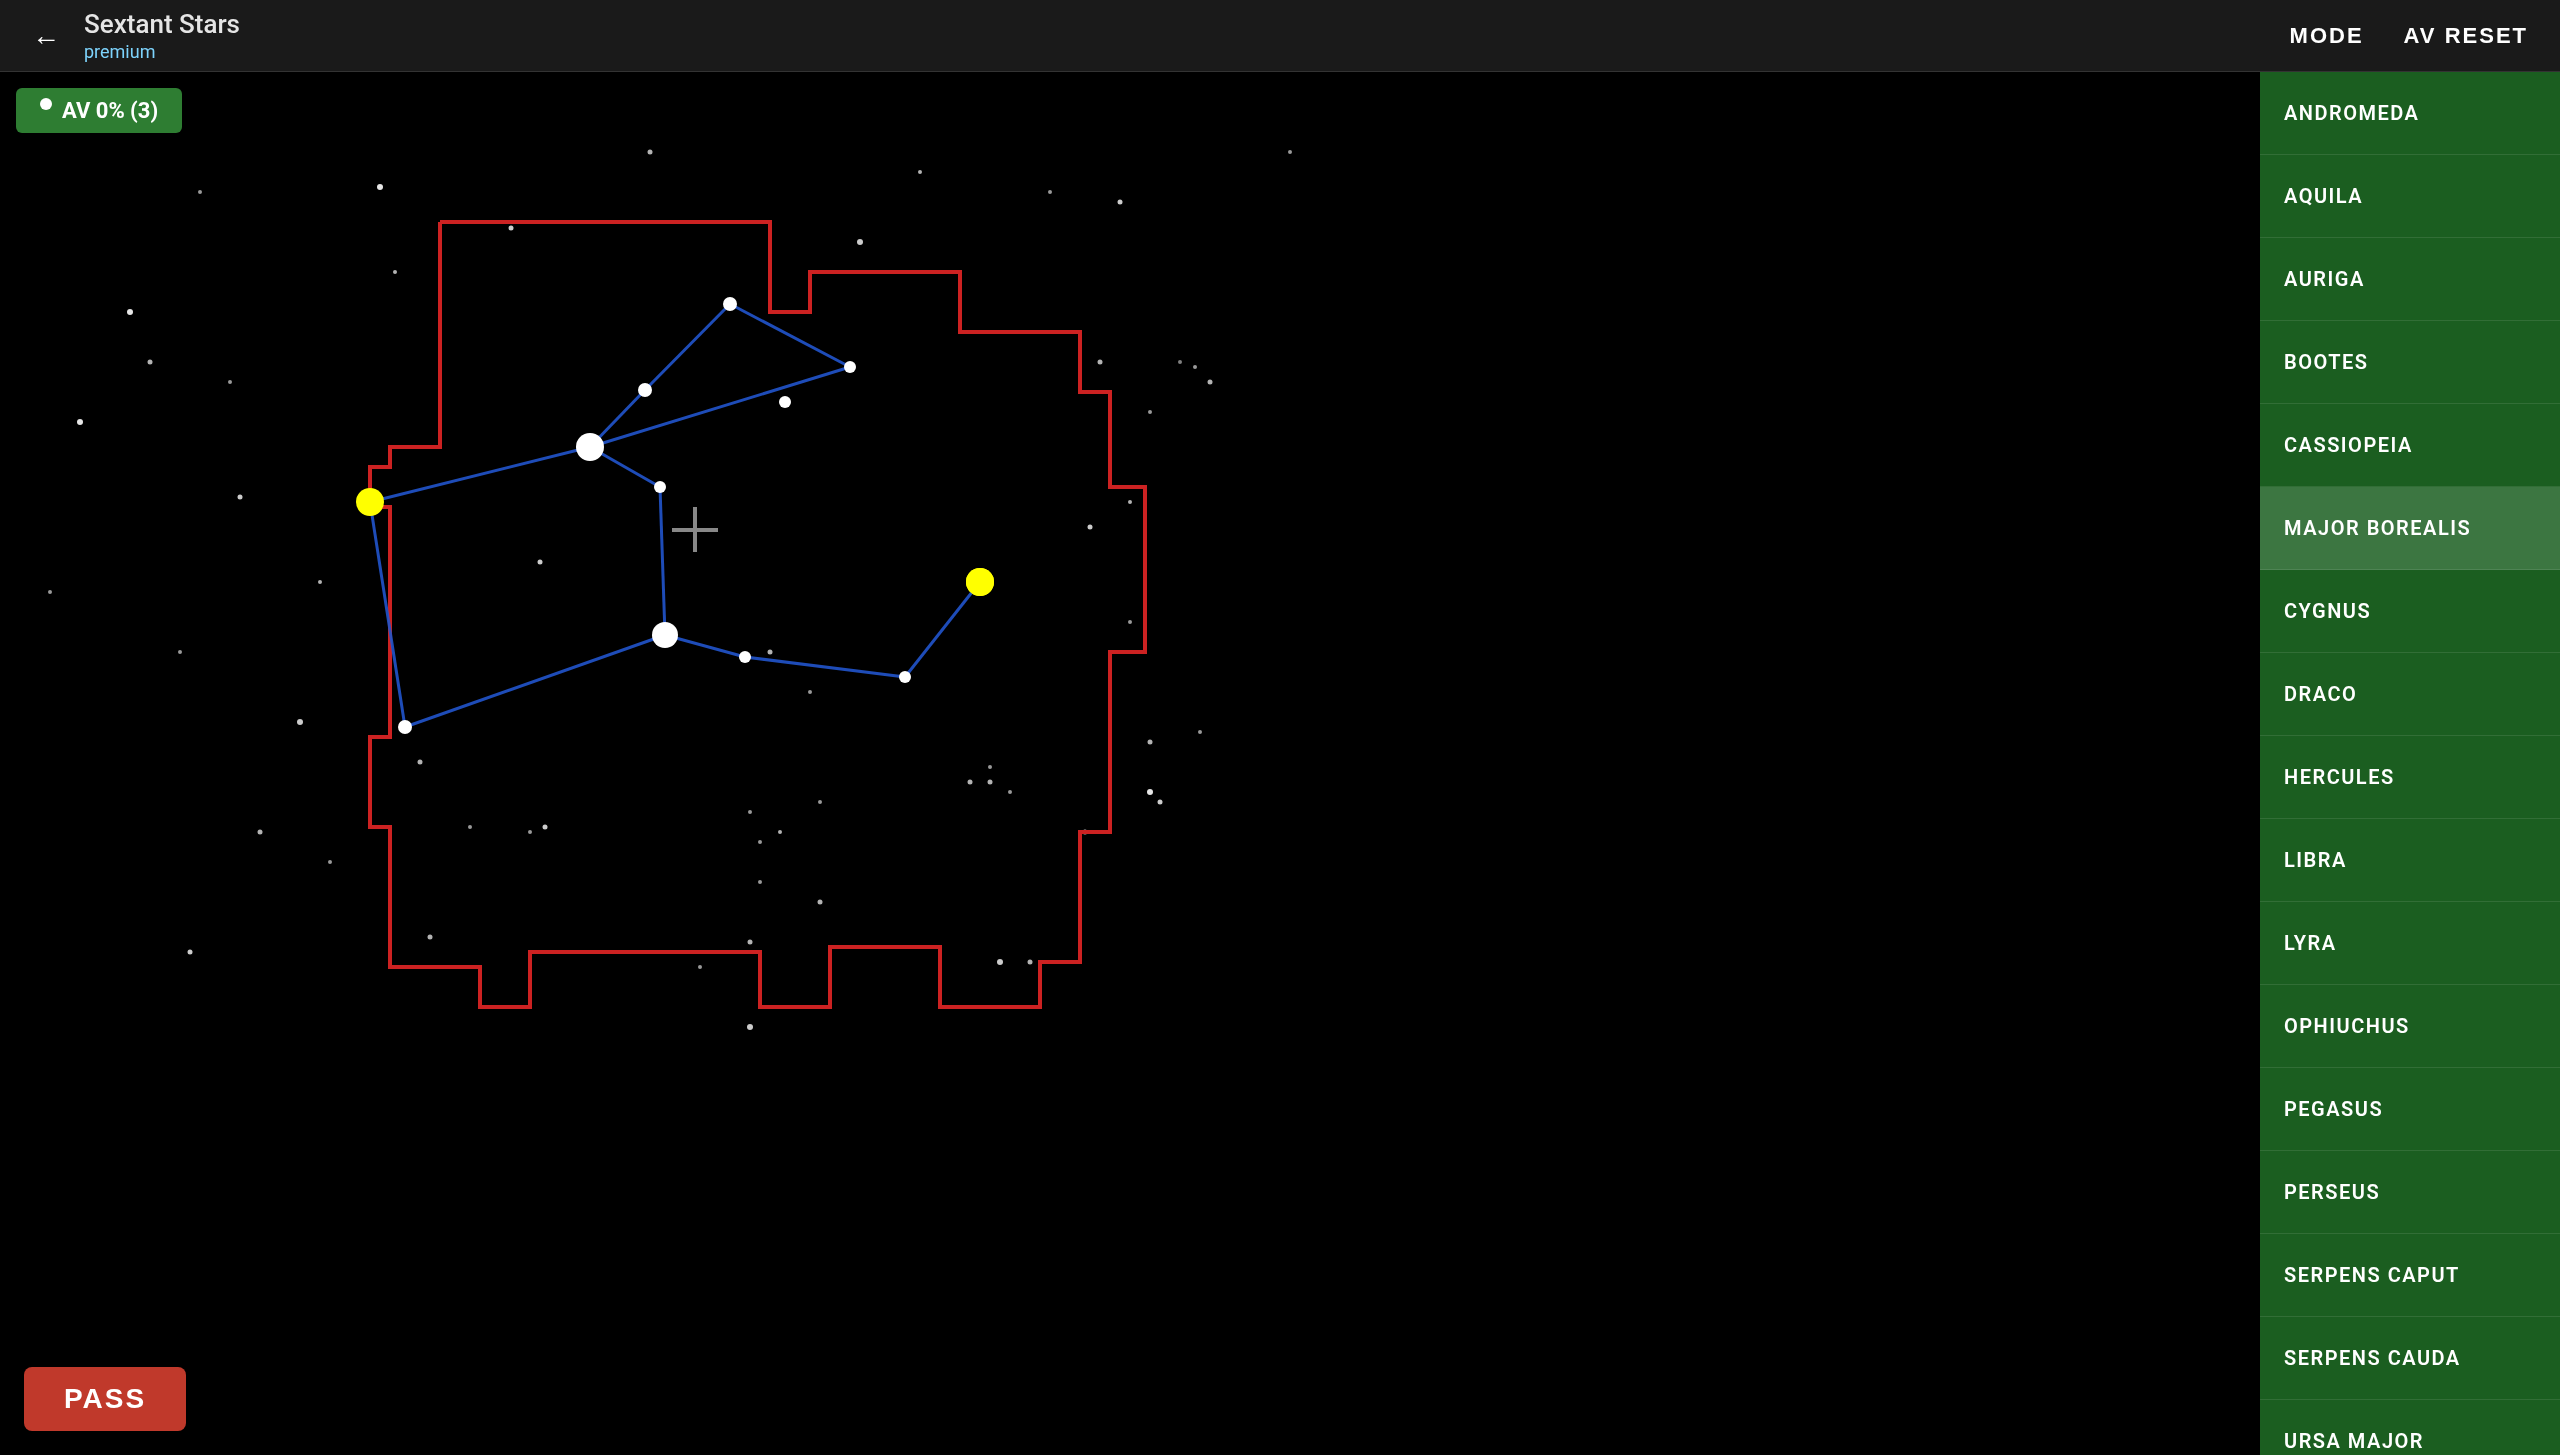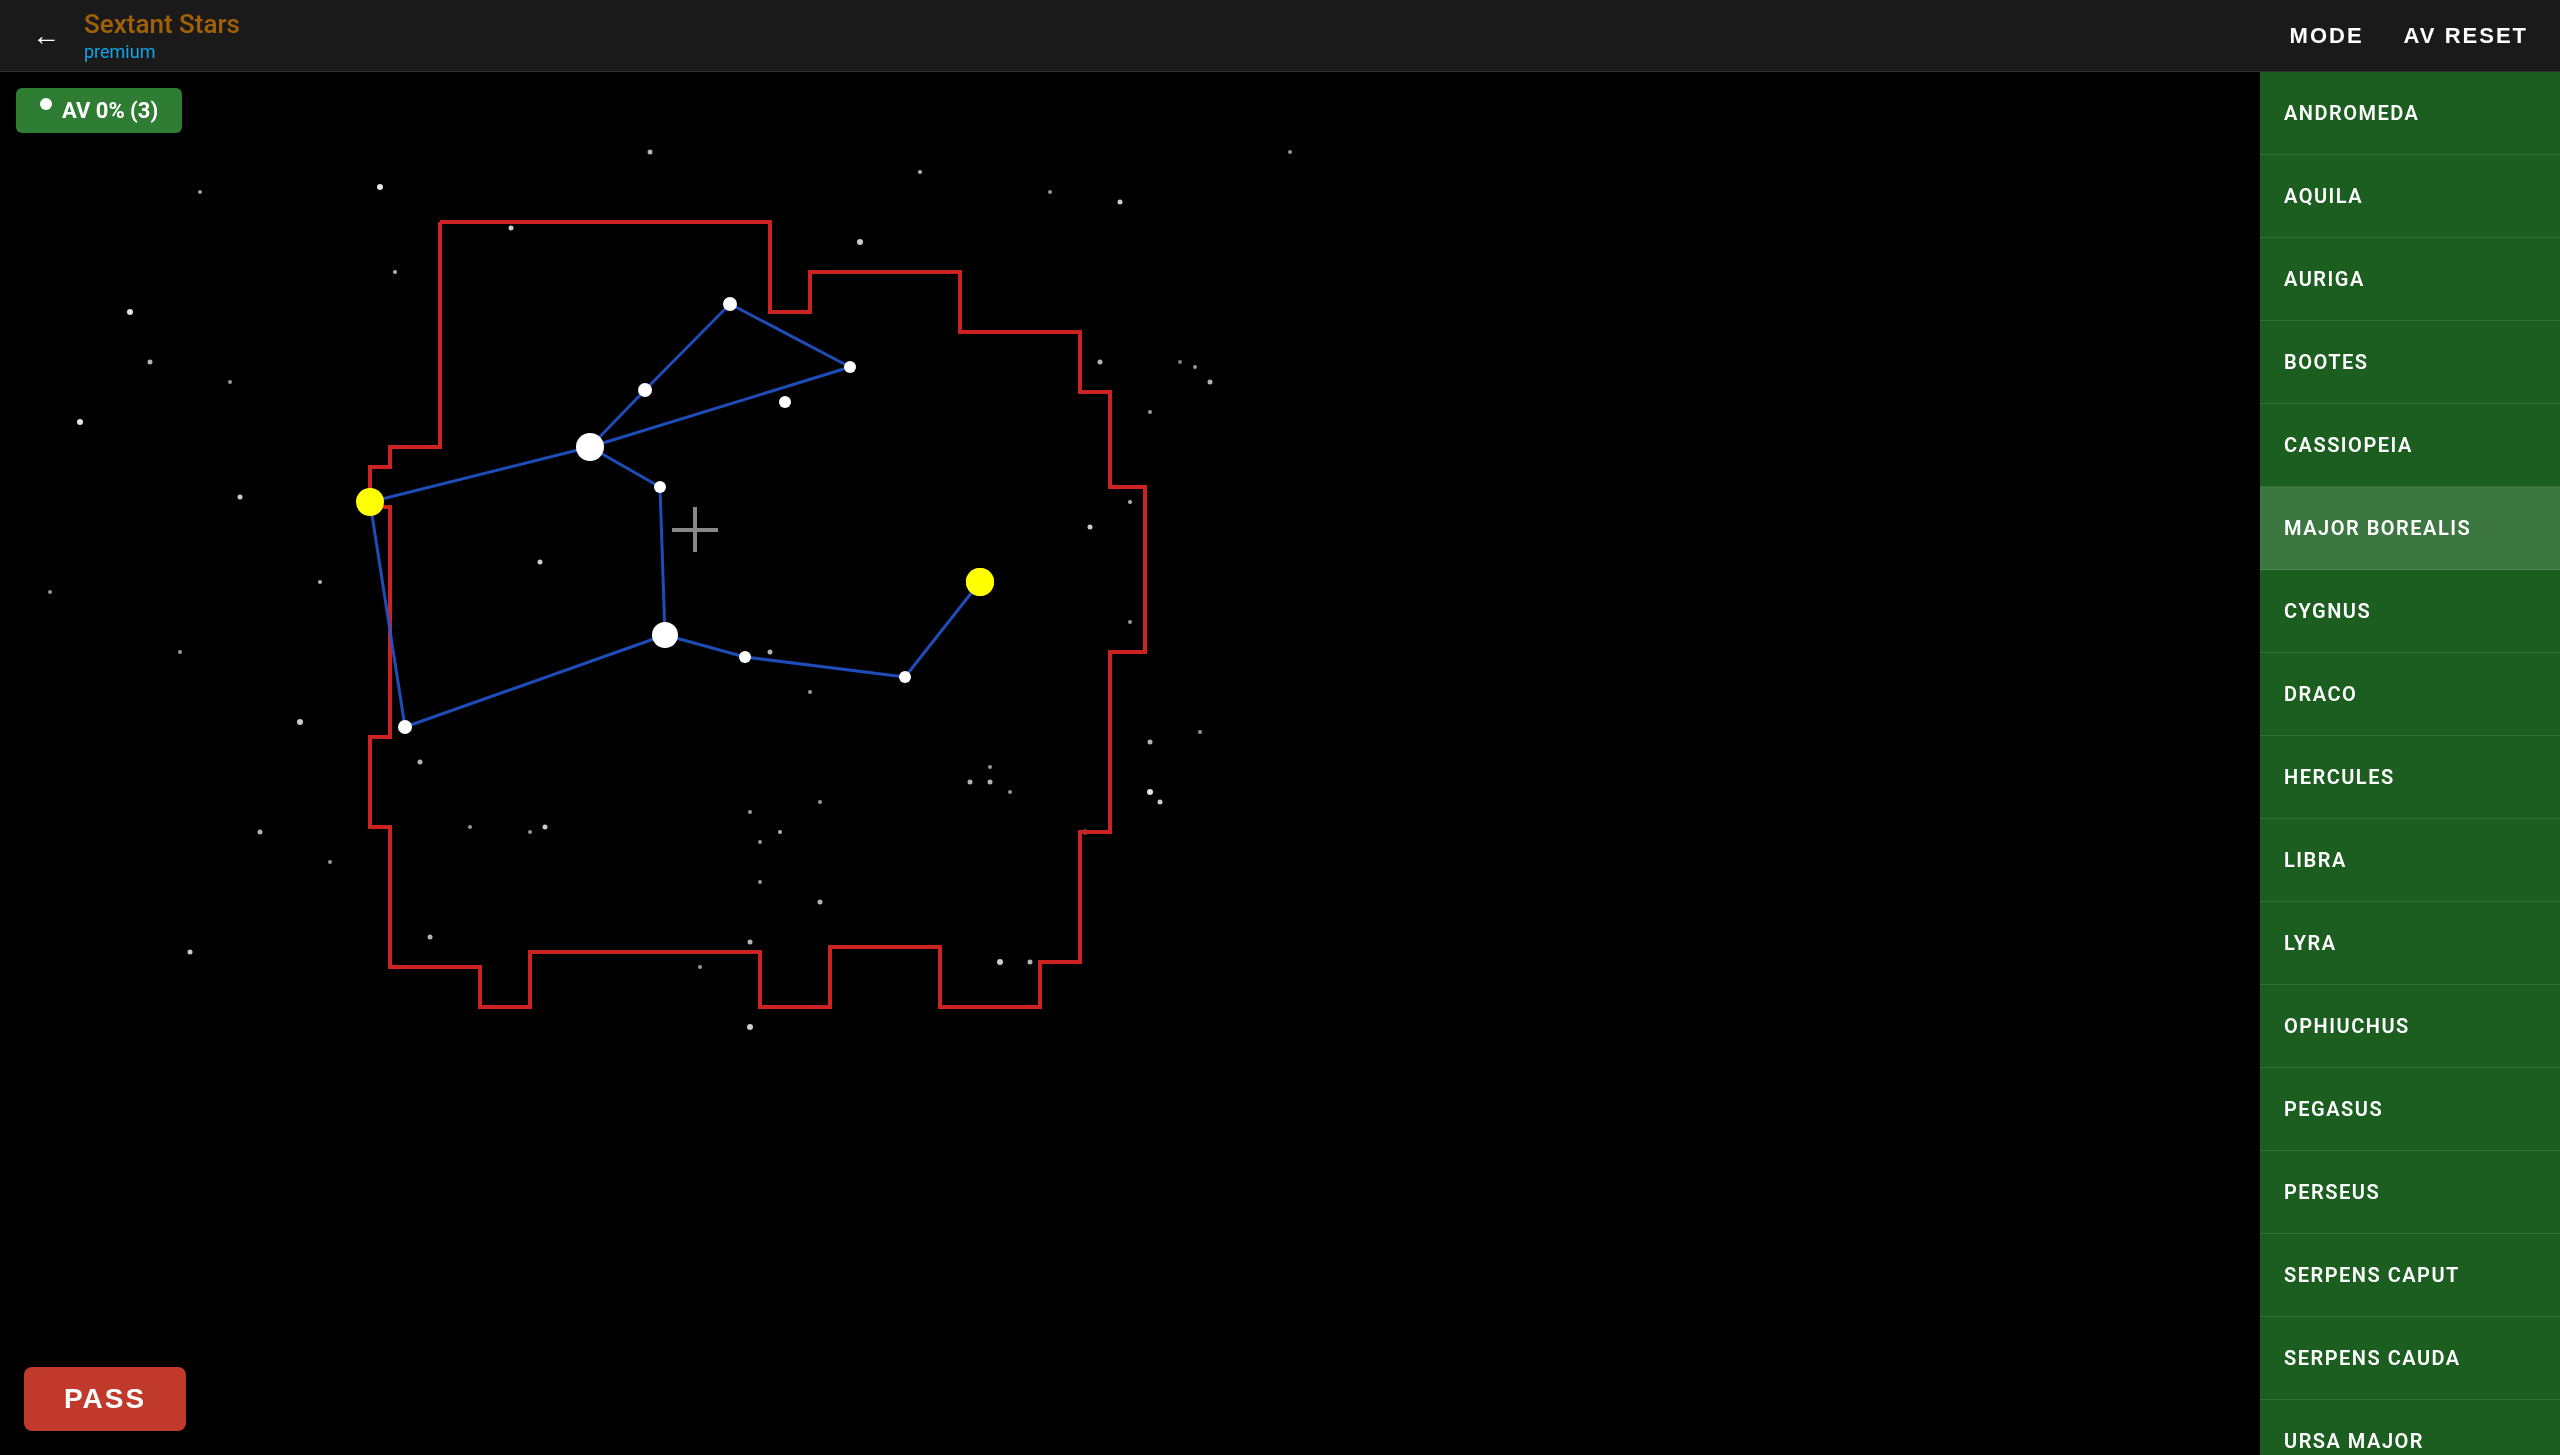--- a/index.html
+++ b/index.html
@@ -34,25 +34,25 @@
       display: flex;
       align-items: center;
     }
     #title-group {
       display: flex;
       flex-direction: column;
     }
     #app-title {
       font-size: 26px;
       font-weight: 500;
-      color: #a16207;
+      color: #e5e5e5;
     }
     #app-subtitle {
       font-size: 18px;
-      color: #0ea5e9;
+      color: #7dd3fc;
       margin-top: 2px;
     }
     #header-right {
       margin-left: auto;
       display: flex;
       gap: 40px;
       align-items: center;
     }
     .header-btn {
       font-size: 22px;

